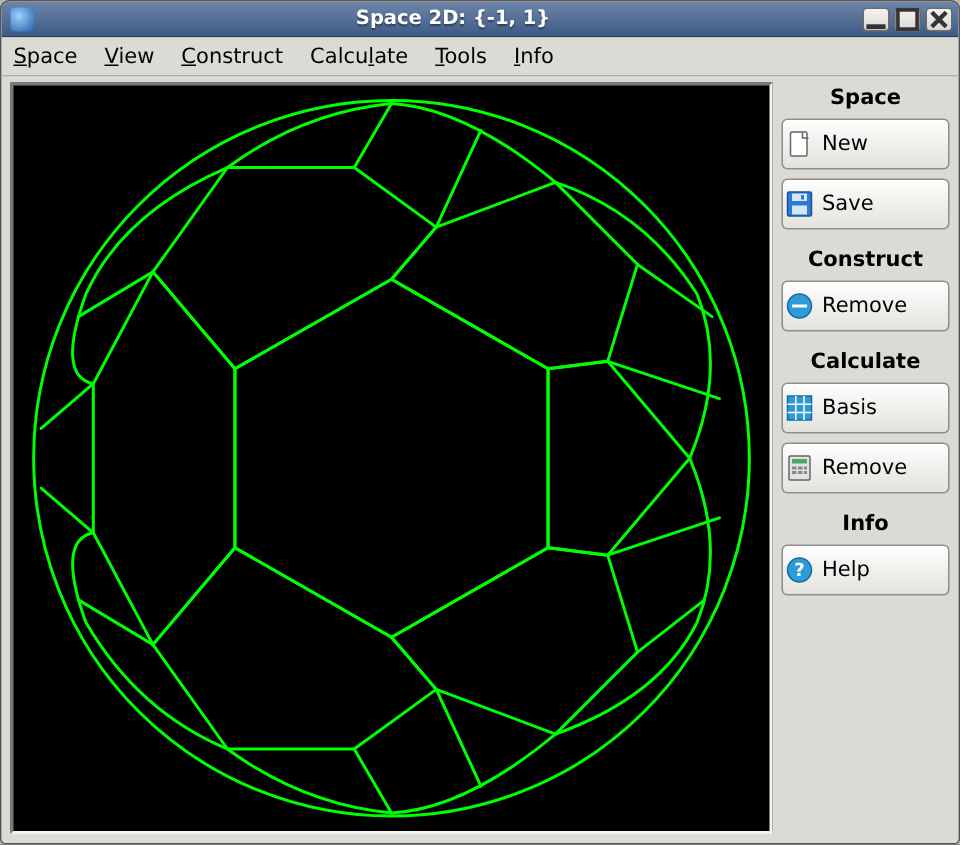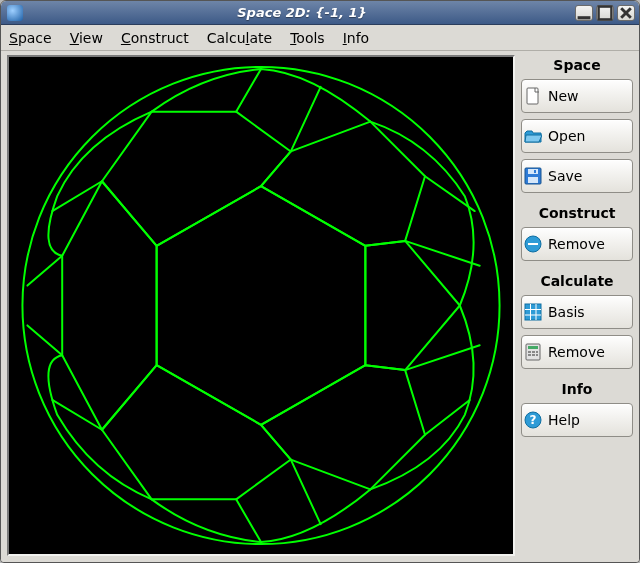--- a/index.html
+++ b/index.html
@@ -42,21 +42,20 @@
     width: 16px; height: 16px;
     background: radial-gradient(circle at 35% 35%, #9ecfff, #1d5fa6);
     border-radius: 3px;
     margin-right: 6px;
     flex: 0 0 auto;
   }
   .titlebar .title-text {
     flex: 1;
     text-align: center;
     text-shadow: 0 1px 1px rgba(0,0,0,.4);
-    font-style: italic;
   }
   .titlebar .wbtns {
     display: flex;
     gap: 3px;
     flex: 0 0 auto;
   }
   .titlebar .wbtn {
     width: 18px; height: 16px;
     background: linear-gradient(to bottom, #f4f4f2, #d7d7d2);
     border: 1px solid #6b6b6b;
@@ -244,28 +243,20 @@
           <span class="bicon">
             <svg viewBox="0 0 18 18">
               <use href="#file-new-icon"></use>
             </svg>
           </span>
           <span>New</span>
         </div>
         <div class="btn">
           <span class="bicon">
             <svg viewBox="0 0 18 18">
-              <use href="#folder-open-icon"></use>
-            </svg>
-          </span>
-          <span>Open</span>
-        </div>
-        <div class="btn">
-          <span class="bicon">
-            <svg viewBox="0 0 18 18">
               <use href="#disk-save-icon"></use>
             </svg>
           </span>
           <span>Save</span>
         </div>
         <div class="group-label">Construct</div>
         <div class="btn">
           <span class="bicon">
             <svg viewBox="0 0 18 18">
               <use href="#minus-circle-icon"></use>

